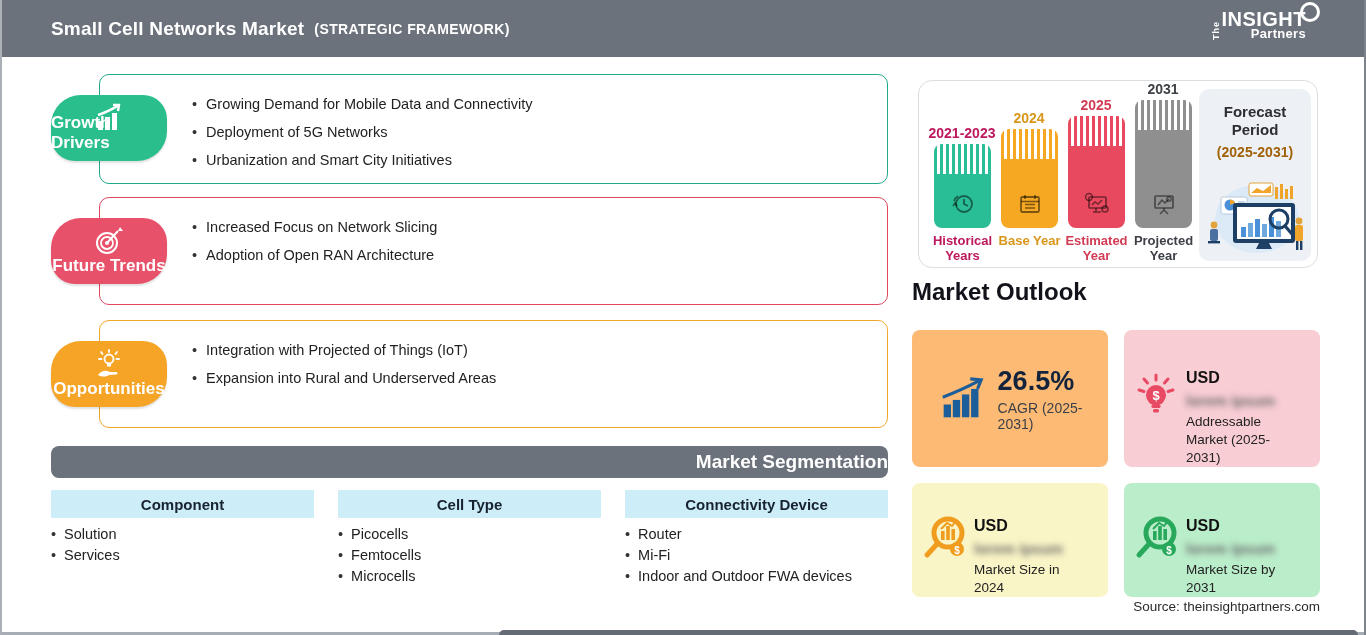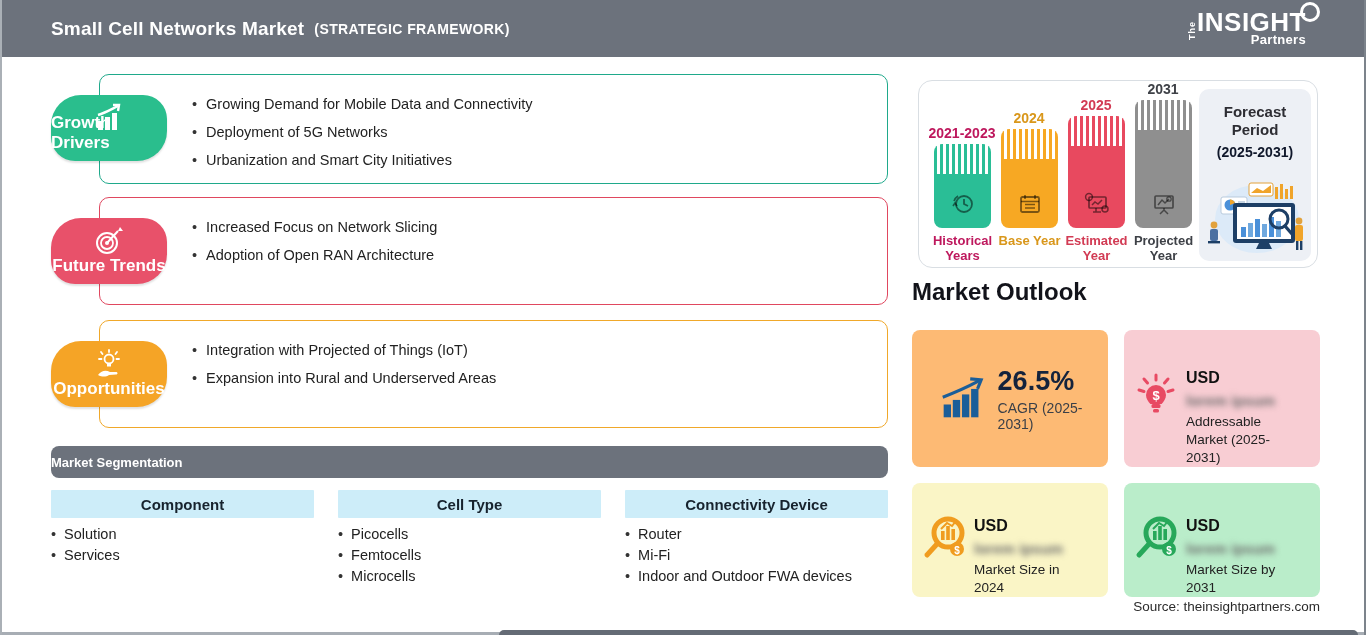--- a/index.html
+++ b/index.html
@@ -11,21 +11,21 @@
 
   
   .header{position:absolute;left:0;top:0;width:100%;height:57px;background:#6C727C;
           display:flex;align-items:center;box-sizing:border-box;padding-left:49px;color:#fff;}
   .header .title{font-size:19px;font-weight:bold;letter-spacing:.2px;}
   .header .subtitle{font-size:14px;font-weight:600;margin-left:10px;letter-spacing:.4px;}
   .logo{position:absolute;right:58px;top:9px;color:#fff;display:flex;align-items:flex-start;}
   .logo .the{writing-mode:vertical-rl;transform:rotate(180deg);font-size:9px;font-weight:bold;
              letter-spacing:1px;margin-top:6px;height:30px;text-align:center;}
   .logo .main{position:relative;line-height:1;}
-  .logo .insight{font-size:26px;font-weight:800;letter-spacing:.5px;}
+  .logo .insight{font-size:20px;font-weight:800;letter-spacing:.5px;}
   .logo .partners{font-size:13px;font-weight:bold;text-align:right;margin-top:-2px;letter-spacing:.3px;}
   .logo .lens{position:absolute;top:-7px;right:-14px;width:20px;height:20px;border:3px solid #fff;
               border-radius:50%;box-sizing:border-box;}
 
   
   .fbox{position:absolute;left:97px;width:789px;border-radius:10px;background:#fff;box-sizing:border-box;}
   .fbox ul{margin:0;padding:15px 0 0 92px;list-style:none;}
   .fbox li{height:28px;line-height:28px;font-size:14.5px;color:#222;}
   .fbox li::before{content:"•";margin-right:9px;color:#333;}
   #box-growth{top:74px;height:110px;border:1.6px solid #1FA98B;}
@@ -36,43 +36,43 @@
          display:flex;flex-direction:column;align-items:center;justify-content:flex-end;
          color:#fff;box-shadow:0 2px 2px rgba(0,0,0,.12);}
   .badge .blabel{font-size:17px;font-weight:bold;margin-bottom:8px;}
   .badge svg{position:absolute;top:8px;left:50%;transform:translateX(-50%);}
   #badge-growth{top:95px;background:#2ABE8D;}
   #badge-trends{top:218px;background:#E8516A;}
   #badge-opps{top:341px;background:#F5A426;}
 
   
   .seg-bar{position:absolute;left:49px;top:446px;width:837px;height:32px;background:#6C727C;
-           border-radius:8px;color:#fff;font-size:13px;font-weight:bold;display:flex;
-           align-items:center;justify-content:flex-start;}
+           border-radius:8px;color:#fff;font-size:19px;font-weight:bold;display:flex;
+           align-items:center;justify-content:flex-end;}
   .seg-head{position:absolute;top:490px;width:263px;height:28px;background:#CDEDF9;border-radius:1px;
             display:flex;align-items:center;justify-content:center;font-size:15px;font-weight:bold;color:#17232e;}
   .seg-list{position:absolute;top:524px;width:263px;margin:0;padding:0;list-style:none;}
   .seg-list li{line-height:21px;font-size:14.5px;color:#222;}
   .seg-list li::before{content:"•";margin-right:8px;color:#333;}
   .col1{left:49px;} .col2{left:336px;} .col3{left:623px;}
 
   
   .tl-panel{position:absolute;left:916px;top:80px;width:400px;height:188px;background:#fff;
             border:1.5px solid #D9DEE3;border-radius:14px;box-sizing:border-box;}
   .tl-bar{position:absolute;width:57px;border-radius:8px;overflow:hidden;background:#fff;}
   .tl-bar .stripes{position:absolute;top:0;left:0;right:0;height:30px;
                    background:repeating-linear-gradient(90deg,var(--c) 0 3px,#ffffff 3px 6px);}
   .tl-bar .solid{position:absolute;top:30px;left:0;right:0;bottom:0;background:var(--c);}
   .tl-bar svg{position:absolute;left:50%;bottom:11px;transform:translateX(-50%);z-index:2;}
   .tl-year{position:absolute;width:80px;text-align:center;font-size:14px;font-weight:bold;}
   .tl-lab{position:absolute;top:152px;width:71px;text-align:center;font-size:13px;font-weight:bold;line-height:15px;}
   .t-teal{color:#be185d}.t-amber{color:#D9971B}.t-red{color:#D23B54}.t-dark{color:#3E4147}
   .forecast{position:absolute;left:280px;top:8px;width:112px;height:172px;background:#EDF0F5;border-radius:10px;}
   .forecast .ftitle{margin-top:14px;text-align:center;font-size:15px;font-weight:bold;color:#2d2d33;line-height:18px;}
-  .forecast .frange{margin-top:5px;text-align:center;font-size:14px;font-weight:600;color:#0f172a;}
+  .forecast .frange{margin-top:5px;text-align:center;font-size:14px;font-weight:600;color:#a16207;}
   .forecast svg{position:absolute;left:4px;bottom:4px;}
 
   
   .mo-title{position:absolute;left:910px;top:278px;font-size:24px;font-weight:bold;color:#12131a;}
   .card{position:absolute;width:196px;border-radius:8px;box-sizing:border-box;}
   #card-cagr{left:910px;top:330px;height:137px;background:#fdba74;display:flex;align-items:center;padding-left:28px;}
   #card-addr{left:1122px;top:330px;height:137px;background:#F8CDD3;}
   #card-2024{left:910px;top:483px;height:114px;background:#FAF5C6;}
   #card-2031{left:1122px;top:483px;height:114px;background:#BAEDCA;}
   .cagr-text{margin-left:10px;}

